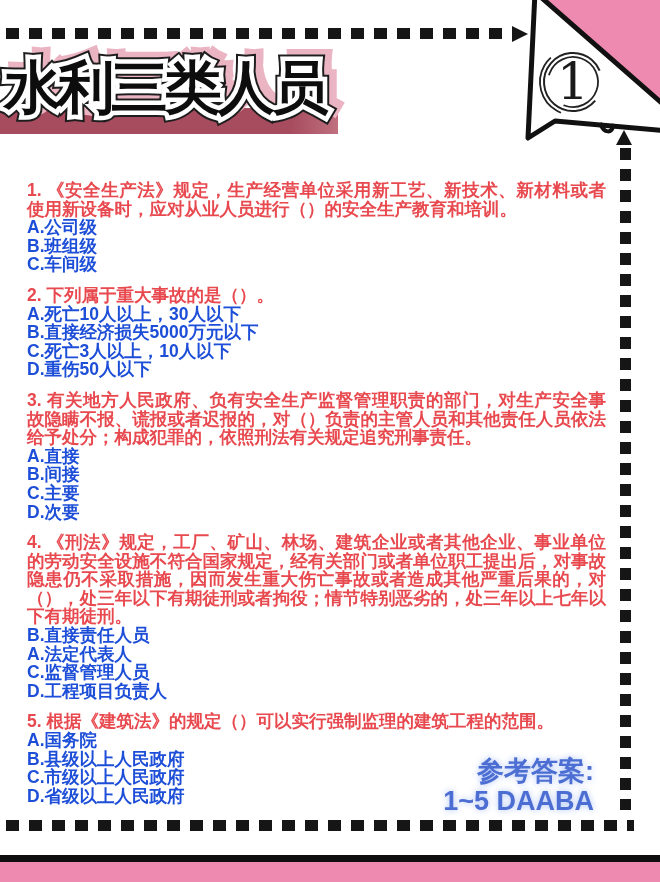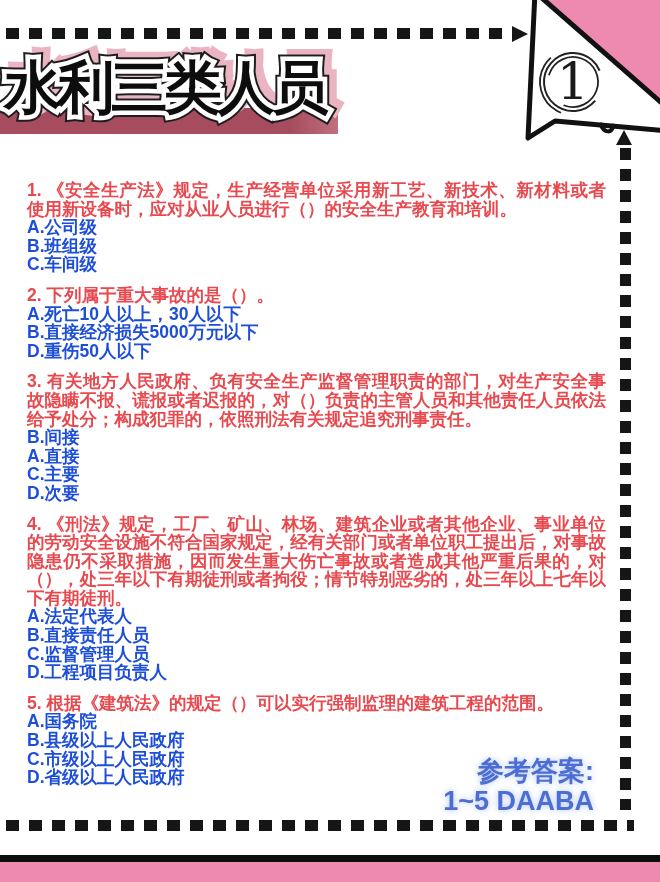--- a/index.html
+++ b/index.html
@@ -80,35 +80,36 @@
       <p class="q-text">1. 《安全生产法》规定，生产经营单位采用新工艺、新技术、新材料或者使用新设备时，应对从业人员进行（）的安全生产教育和培训。</p>
       <div class="opt">A.公司级</div>
       <div class="opt">B.班组级</div>
       <div class="opt">C.车间级</div>
     </div>
 
     <div class="q">
       <p class="q-text">2. 下列属于重大事故的是（）。</p>
       <div class="opt">A.死亡10人以上，30人以下</div>
       <div class="opt">B.直接经济损失5000万元以下</div>
+      <div class="opt">C.死亡3人以上，10人以下</div>
       <div class="opt">D.重伤50人以下</div>
     </div>
 
     <div class="q">
       <p class="q-text">3. 有关地方人民政府、负有安全生产监督管理职责的部门，对生产安全事故隐瞒不报、谎报或者迟报的，对（）负责的主管人员和其他责任人员依法给予处分；构成犯罪的，依照刑法有关规定追究刑事责任。</p>
+      <div class="opt">A.直接</div>
       <div class="opt">B.间接</div>
-      <div class="opt">A.直接</div>
       <div class="opt">C.主要</div>
       <div class="opt">D.次要</div>
     </div>
 
     <div class="q">
       <p class="q-text">4. 《刑法》规定，工厂、矿山、林场、建筑企业或者其他企业、事业单位的劳动安全设施不符合国家规定，经有关部门或者单位职工提出后，对事故隐患仍不采取措施，因而发生重大伤亡事故或者造成其他严重后果的，对（），处三年以下有期徒刑或者拘役；情节特别恶劣的，处三年以上七年以下有期徒刑。</p>
+      <div class="opt">B.直接责任人员</div>
       <div class="opt">A.法定代表人</div>
-      <div class="opt">B.直接责任人员</div>
       <div class="opt">C.监督管理人员</div>
       <div class="opt">D.工程项目负责人</div>
     </div>
 
     <div class="q">
       <p class="q-text">5. 根据《建筑法》的规定（）可以实行强制监理的建筑工程的范围。</p>
       <div class="opt">A.国务院</div>
       <div class="opt">B.县级以上人民政府</div>
       <div class="opt">C.市级以上人民政府</div>
       <div class="opt">D.省级以上人民政府</div>

